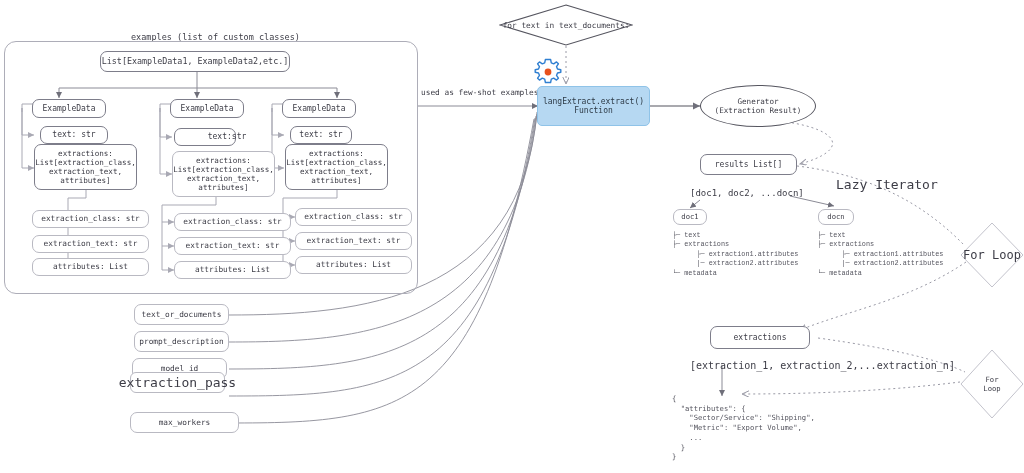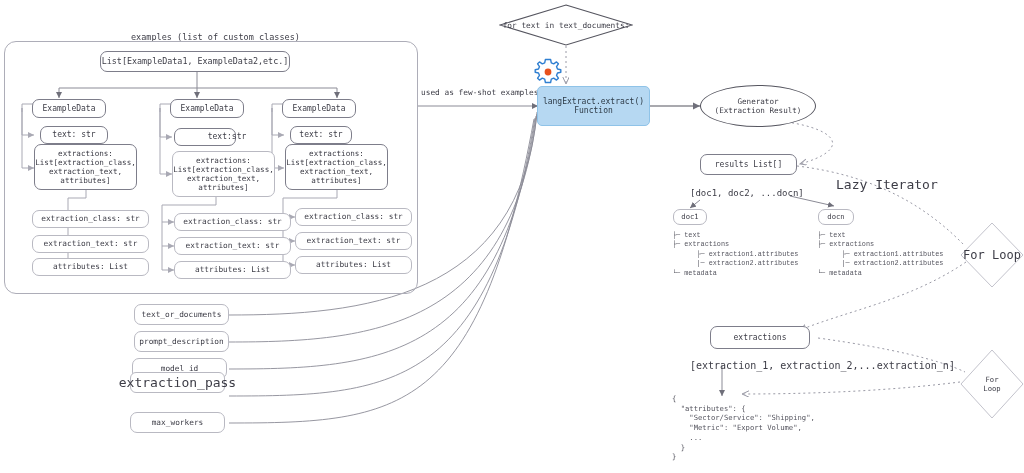--- a/index.html
+++ b/index.html
@@ -302,15 +302,15 @@
     "Sector/Service": "Shipping",
     "Metric": "Export Volume",
     ...
   }
 }</div>
 
   <div class="node thin" style="left:134px; top:304px; width:95px; height:21px; font-size:7.8px;">text_or_documents</div>
   <div class="node thin" style="left:134px; top:331px; width:95px; height:21px; font-size:7.8px;">prompt_description</div>
   <div class="node thin" style="left:132px; top:358px; width:95px; height:21px; font-size:7.8px;">model_id</div>
   <div class="node thin" style="left:130px; top:372px; width:95px; height:21px; font-size:13px;border-radius:6px;">extraction_pass</div>
-  <div class="node thin" style="left:130px; top:412px; width:95px; height:21px; font-size:7.8px;">max_workers</div>
+  <div class="node thin" style="left:130px; top:412px; width:109px; height:21px; font-size:7.8px;">max_workers</div>
 
 </div>
 
 </body></html>

